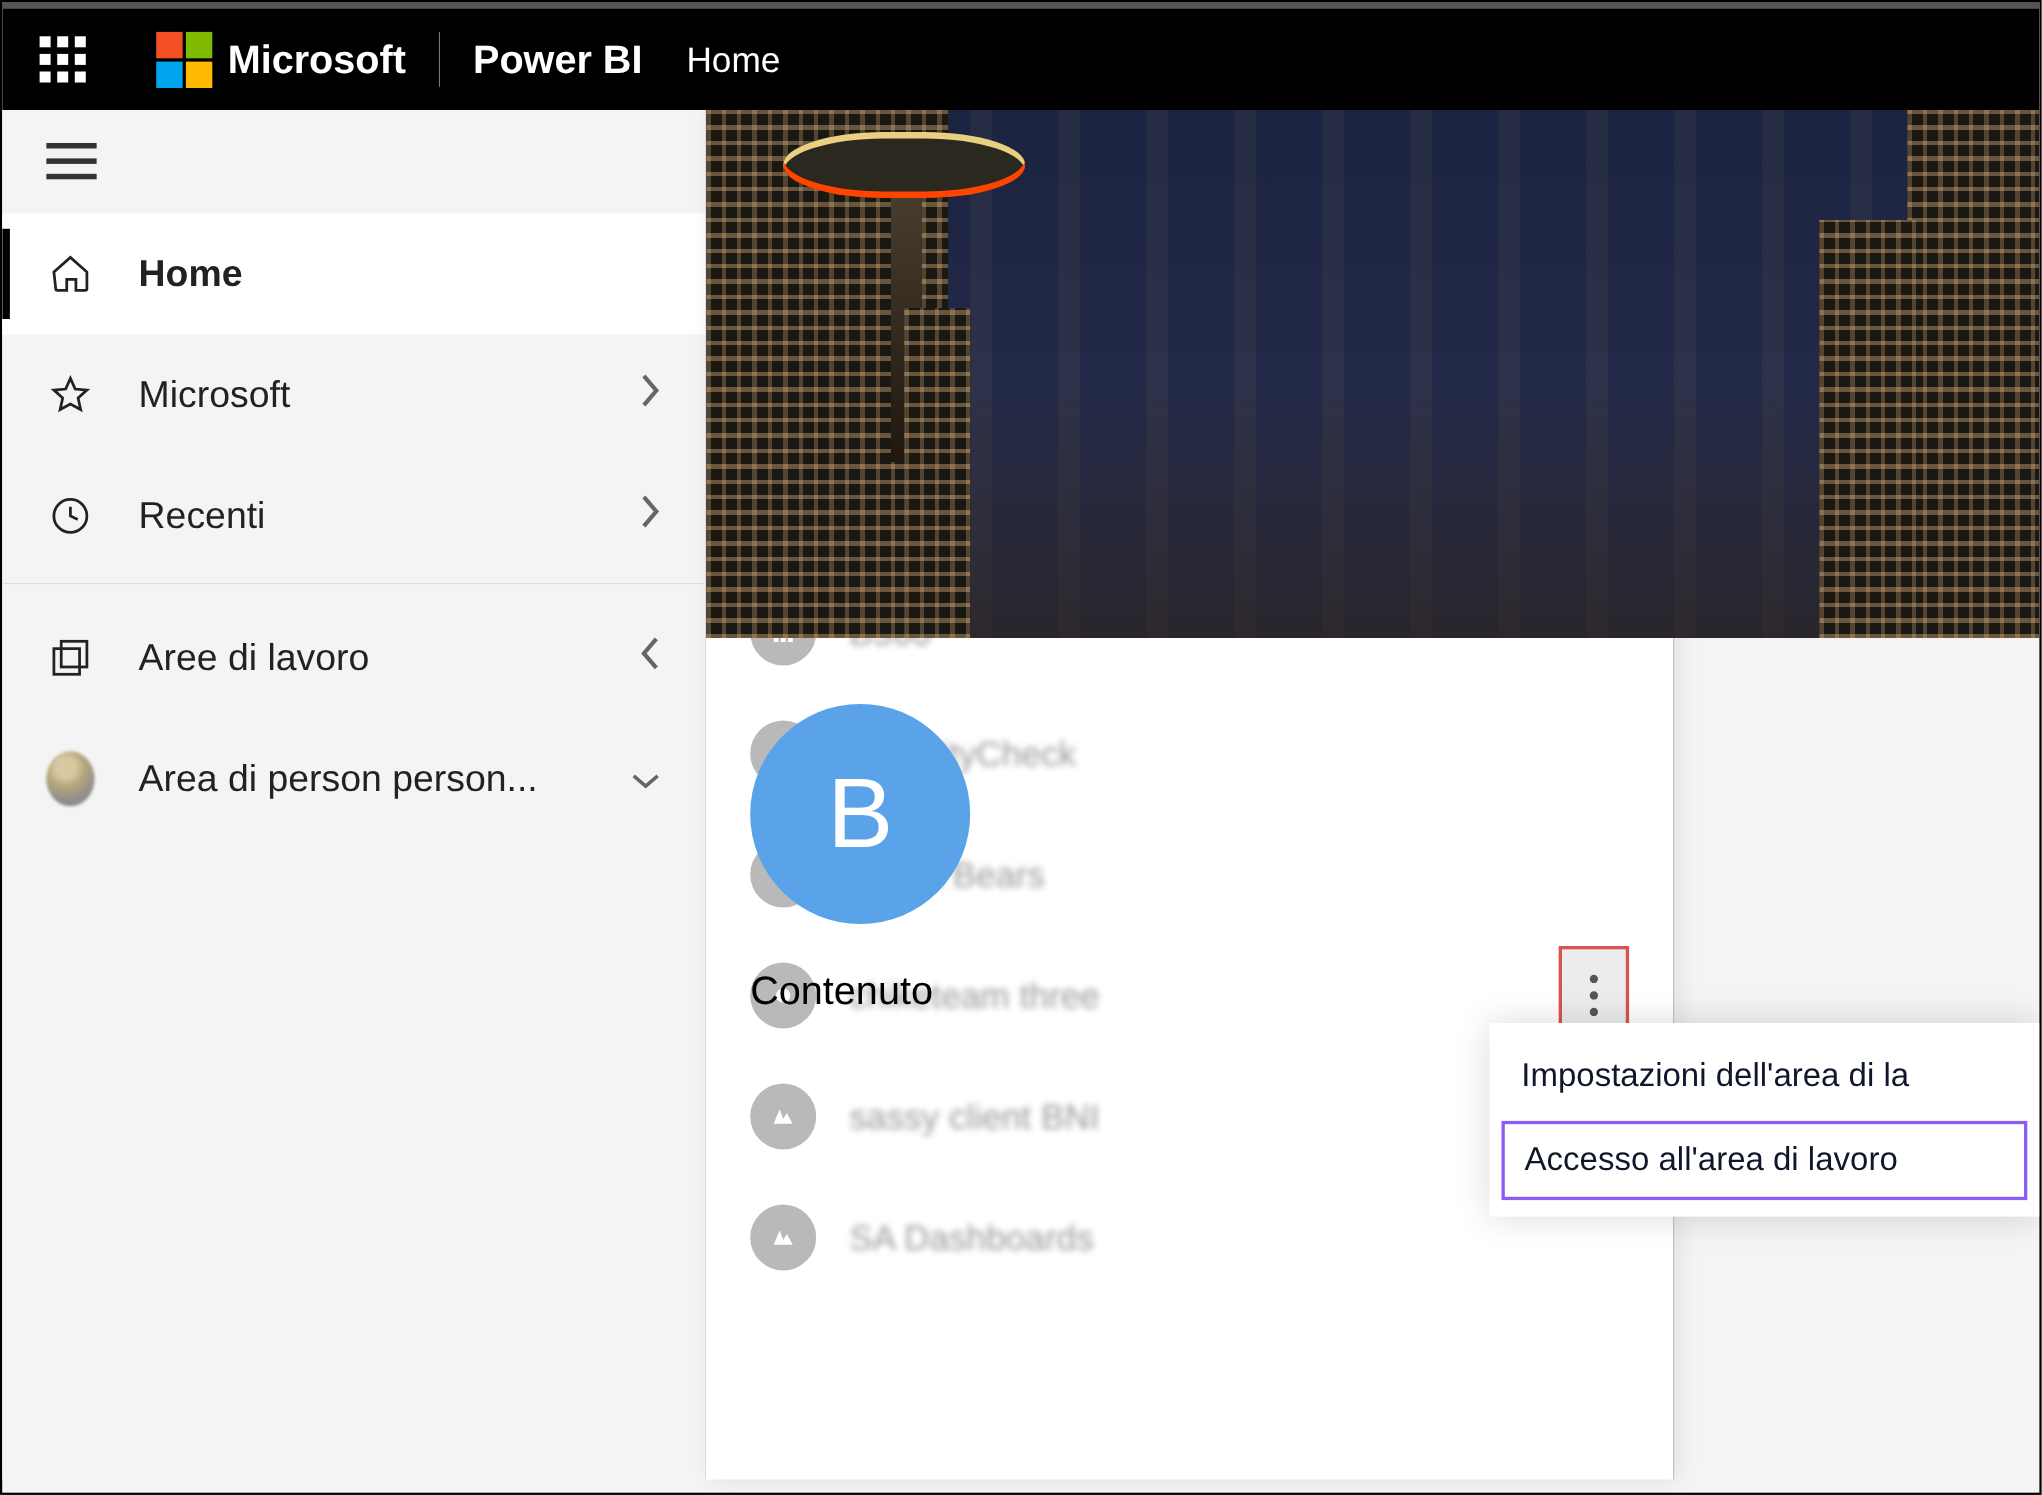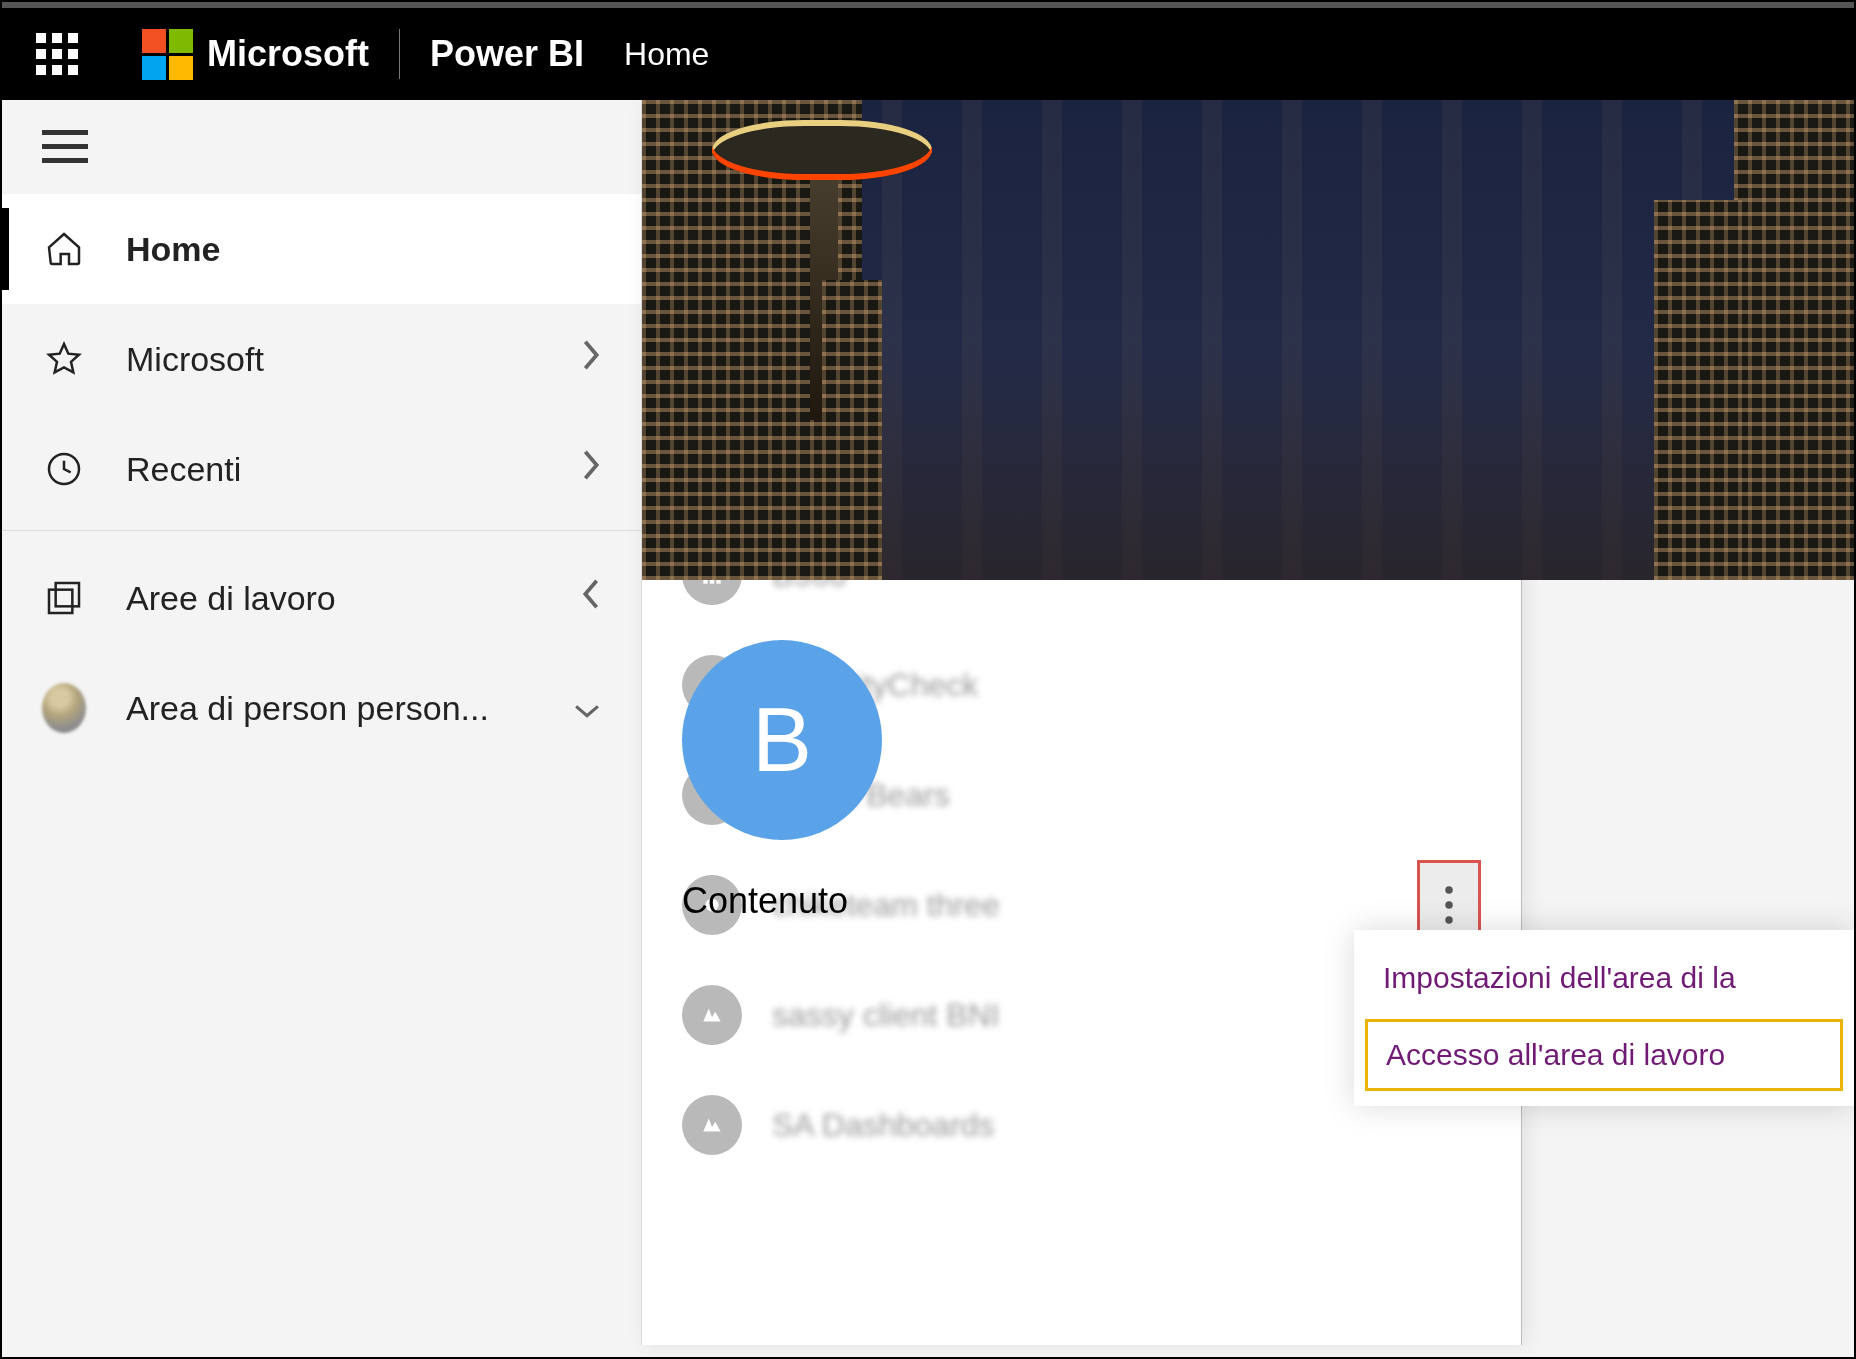--- a/index.html
+++ b/index.html
@@ -117,22 +117,22 @@
     width: 200px; height: 200px; border-radius: 50%; background: #5aa3e8;
     display: flex; align-items: center; justify-content: center; color: #fff; font-size: 90px; font-weight: 400;
     margin-left: 20px;
   }
   .card-title { font-size: 36px; margin-top: 40px; margin-left: 20px; }
 
   .context-menu {
     position: absolute; right: 0; top: 830px; background: #fff; border: 1px solid transparent;
     box-shadow: 0 0 30px rgba(0,0,0,0.15); width: 500px; padding: 10px 0;
   }
-  .context-menu .item { font-size: 30px; padding: 20px 28px; color: #701a75; white-space: nowrap; overflow: hidden; }
-  .context-menu .item.highlight { border: 3px solid #eab308; margin: 4px 10px; padding: 16px 18px; }
+  .context-menu .item { font-size: 30px; padding: 20px 28px; color: #0f172a; white-space: nowrap; overflow: hidden; }
+  .context-menu .item.highlight { border: 3px solid #8b5cf6; margin: 4px 10px; padding: 16px 18px; }
 </style>
 </head>
 <body>
 
 <div class="topbar">
   <div class="waffle">
     <div class="waffle-grid">
       <span></span>
         <span></span>
         <span></span>

